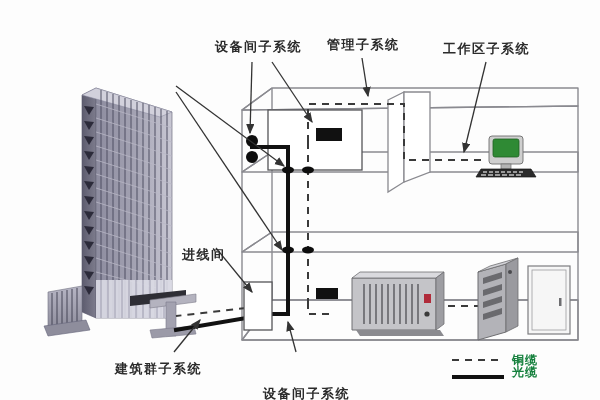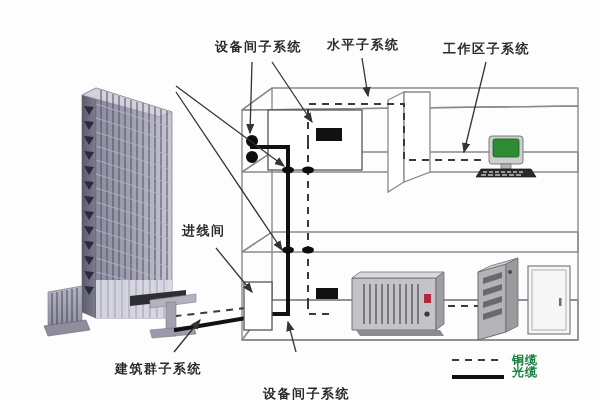--- a/index.html
+++ b/index.html
@@ -302,22 +302,22 @@
       <path d="M296,352 L288,322"></path>
     </g>
 
     <g>
       <line x1="452" y1="360" x2="504" y2="360" stroke="#3a3a3a" stroke-width="2" stroke-dasharray="7,6"></line>
       <line x1="452" y1="377" x2="504" y2="377" stroke="#111111" stroke-width="4"></line>
     </g>
   </svg>
 
   <div class="lbl lbl-lg" style="left:215px;top:38px;">设备间子系统</div>
-  <div class="lbl lbl-lg" style="left:327px;top:36px;">水平子系统</div>
+  <div class="lbl lbl-lg" style="left:327px;top:36px;">管理子系统</div>
   <div class="lbl lbl-lg" style="left:443px;top:40px;text-align:center;">工作区子系统</div>
-  <div class="lbl lbl-lg" style="left:182px;top:222px;">进线间</div>
+  <div class="lbl lbl-lg" style="left:182px;top:246px;">进线间</div>
   <div class="lbl lbl-lg" style="left:115px;top:360px;font-family:Liberation Serif, serif;">建筑群子系统</div>
   <div class="lbl lbl-lg" style="left:263px;top:364px;margin-top:21px;">设备间子系统</div>
 
   <div class="legend-txt" style="left:512px;top:352px;">铜缆</div>
   <div class="legend-txt" style="left:512px;top:364px;">光缆</div>
 
 </div>
 
 </body></html>

